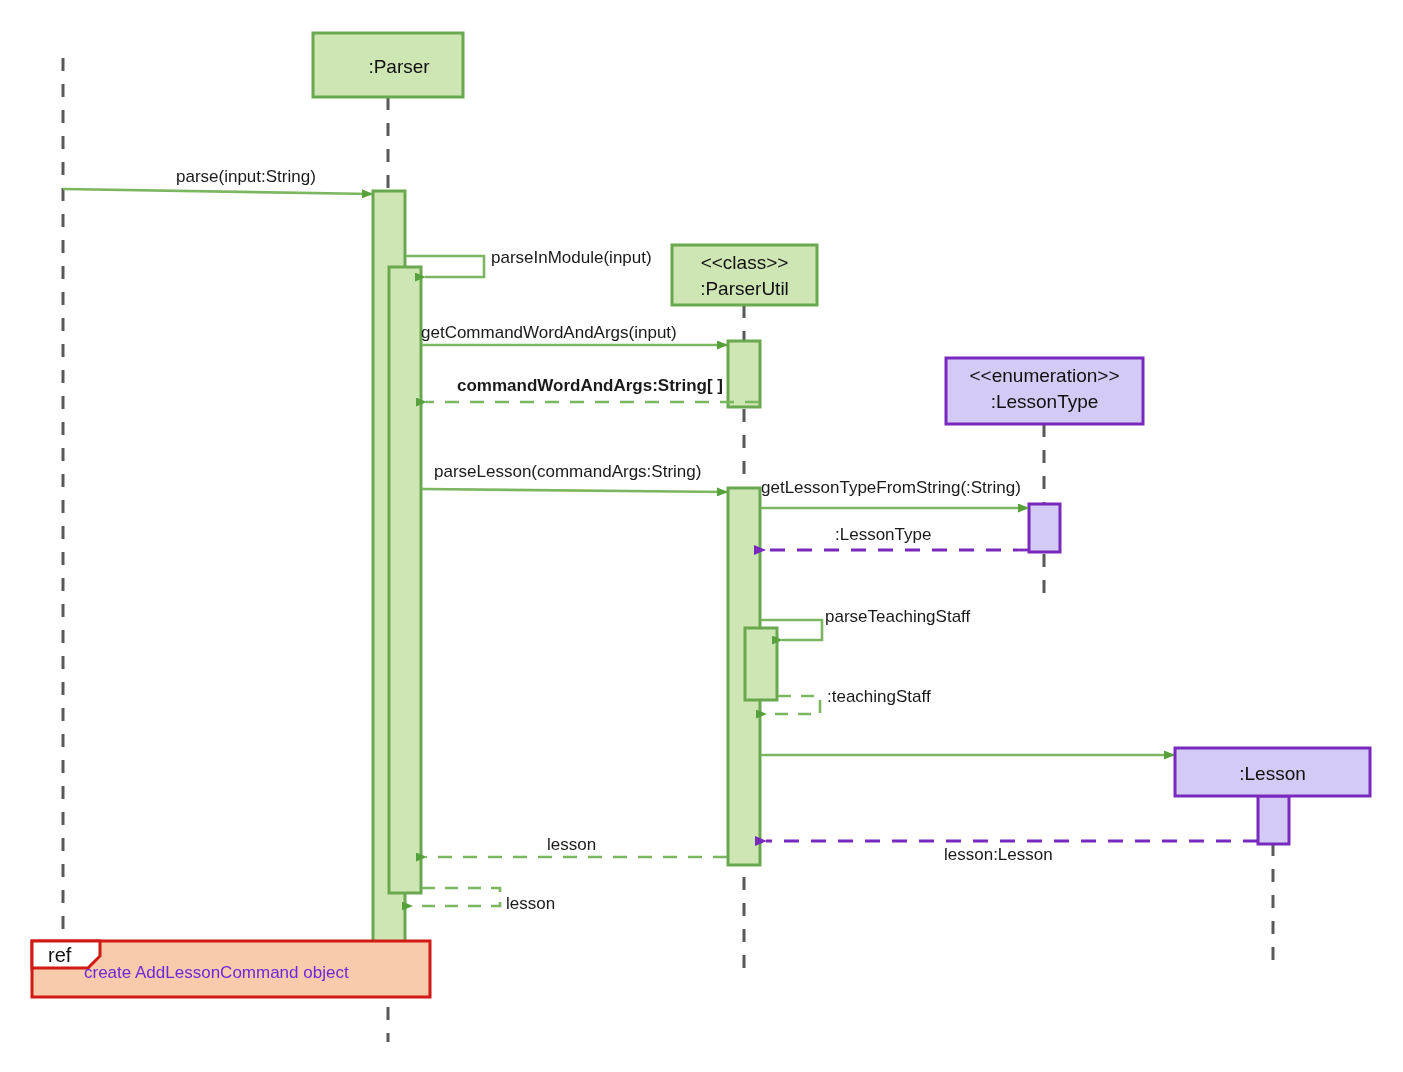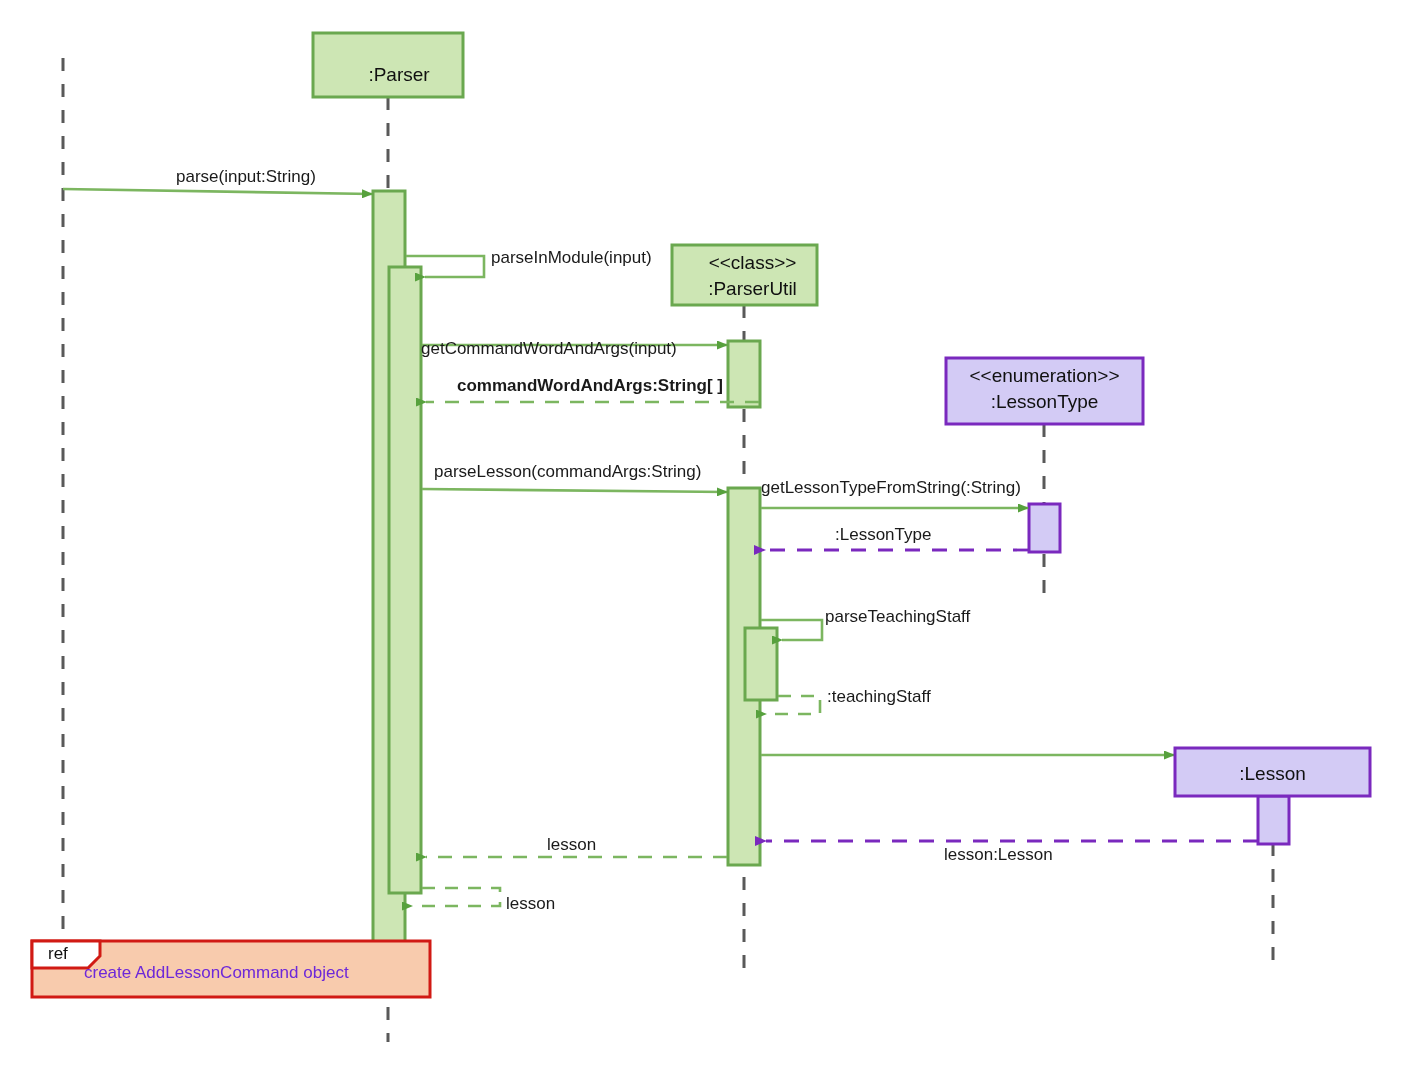--- a/index.html
+++ b/index.html
@@ -46,21 +46,21 @@
   .reflabel {
     position: absolute;
     font-family: "Liberation Sans", sans-serif;
     font-size: 17px;
     color: #6d28d9;
     white-space: nowrap;
   }
   .reftag {
     position: absolute;
     font-family: "Liberation Sans", sans-serif;
-    font-size: 17px;
+    font-size: 20px;
     color: #111111;
     white-space: nowrap;
   }
 </style>
 </head>
 <body>
 
 <div id="canvas">
 
   <svg class="layer" viewBox="0 0 1403 1072" xmlns="http://www.w3.org/2000/svg">
@@ -136,43 +136,43 @@
       <rect x="946" y="358" width="197" height="66" fill="#d3cbf5" stroke="#7a29be" stroke-width="3"></rect>
       <rect x="1175" y="748" width="195" height="48" fill="#d3cbf5" stroke="#7a29be" stroke-width="3"></rect>
     </g>
 
     <g>
       <rect x="32" y="941" width="398" height="56" fill="#f8cbad" stroke="#d11a14" stroke-width="3"></rect>
       <path d="M32,941 L100,941 L100,956 L88,968 L32,968 z" fill="#ffffff" stroke="#d11a14" stroke-width="3"></path>
     </g>
   </svg>
 
-  <div class="boxlabel" style="left:313px; top:62px; width:172px;">
+  <div class="boxlabel" style="left:313px; top:54px; width:172px;">
     <span>:Parser</span>
   </div>
 
-  <div class="boxlabel" style="left:672px; top:250px; width:145px;padding-left:8px;">
+  <div class="boxlabel" style="left:672px; top:250px; width:145px;">
     <div>&lt;&lt;class&gt;&gt;</div>
     <div>:ParserUtil</div>
   </div>
 
   <div class="boxlabel" style="left:946px; top:363px; width:197px;">
     <div>&lt;&lt;enumeration&gt;&gt;</div>
     <div>:LessonType</div>
   </div>
 
   <div class="boxlabel" style="left:1175px; top:761px; width:195px;">
     <span>:Lesson</span>
   </div>
 
   <div class="lbl" style="left:136px; top:168px;margin-left:40px;">parse(input:String)</div>
 
   <div class="lbl" style="left:491px; top:249px;text-align:right;">parseInModule(input)</div>
 
-  <div class="lbl" style="left:421px; top:340px;text-align:right;">getCommandWordAndArgs(input)</div>
+  <div class="lbl" style="left:421px; top:324px;text-align:right;">getCommandWordAndArgs(input)</div>
 
   <div class="lbl" style="left:457px; top:377px;font-weight:bold;">commandWordAndArgs:String[ ]</div>
 
   <div class="lbl" style="left:434px; top:463px;">parseLesson(commandArgs:String)</div>
 
   <div class="lbl" style="left:761px; top:479px;">getLessonTypeFromString(:String)</div>
 
   <div class="lbl" style="left:835px; top:526px;">:LessonType</div>
 
   <div class="lbl" style="left:825px; top:608px;">parseTeachingStaff</div>

